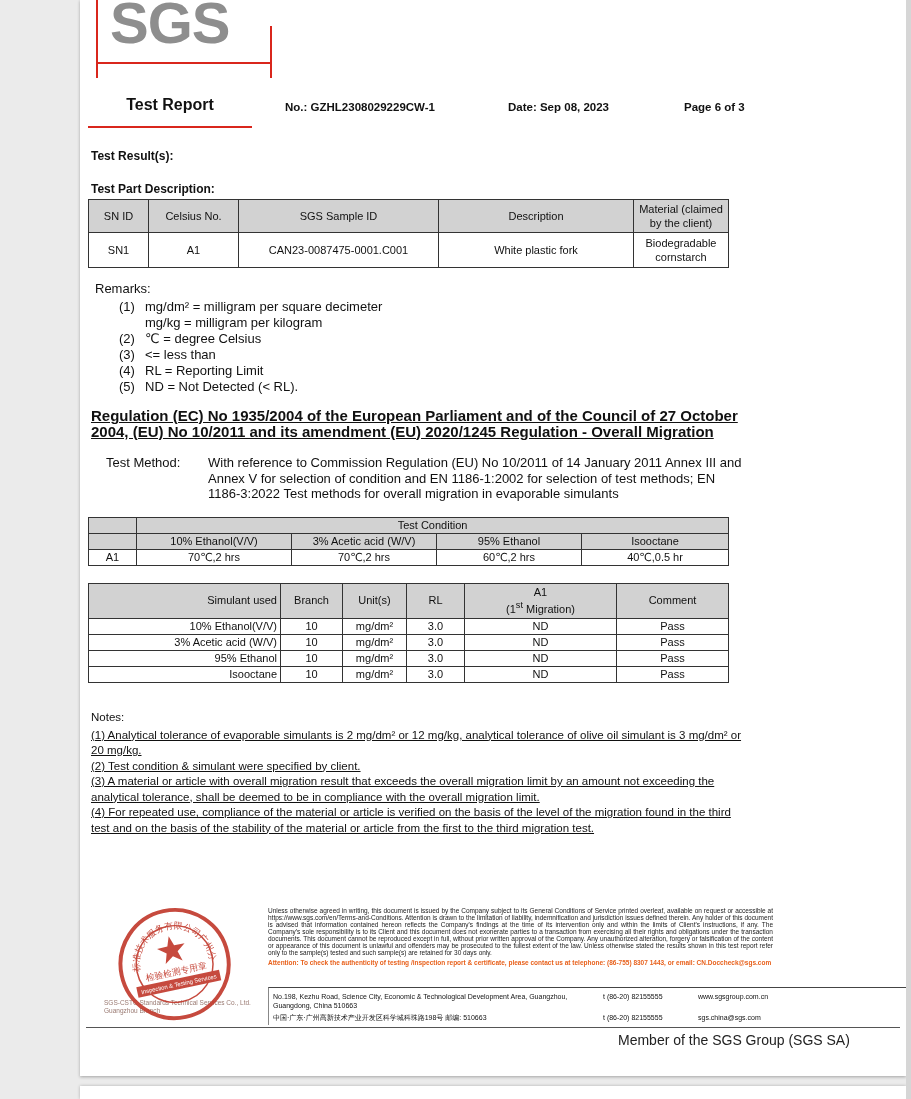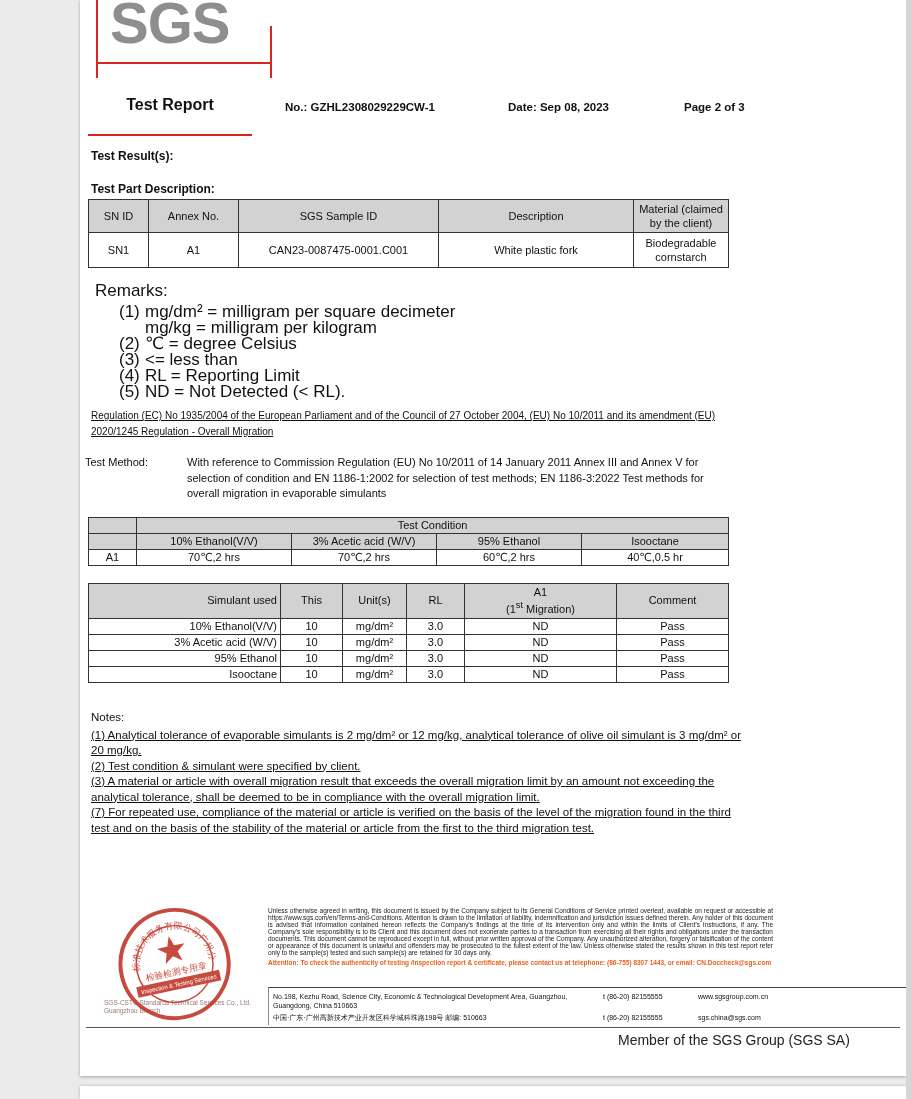--- a/index.html
+++ b/index.html
@@ -14,21 +14,21 @@
 
   
   .logo-wrap{position:absolute;left:16px;top:0;width:176px;height:80px;padding-left:45px;}
   .lv-l{position:absolute;left:0;top:0;width:2px;height:78px;background:#d9261c;}
   .lv-r{position:absolute;left:174px;top:26px;width:2px;height:52px;background:#d9261c;}
   .lh{position:absolute;left:0;top:62px;width:176px;height:2px;background:#d9261c;}
   .logo-text{position:absolute;left:14px;top:-9px;font-size:58px;line-height:64px;font-weight:bold;color:#8e8e8e;letter-spacing:-1px;}
 
   
   .report-header{position:absolute;left:0;top:96px;width:826px;font-weight:bold;}
-  .rh-title{position:absolute;left:8px;top:0;width:164px;text-align:center;font-size:16px;padding-bottom:20px;border-bottom:2px solid #d9261c;}
+  .rh-title{position:absolute;left:8px;top:0;width:164px;text-align:center;font-size:16px;padding-bottom:12px;border-bottom:2px solid #d9261c;}
   .rh-no{position:absolute;left:205px;top:5px;font-size:11.5px;}
   .rh-date{position:absolute;left:428px;top:5px;font-size:11.5px;}
   .rh-page{position:absolute;left:604px;top:5px;font-size:11.5px;}
 
   .h-bold{position:absolute;font-size:12px;font-weight:bold;}
   .h-results{left:11px;top:149px;}
   .h-partdesc{left:11px;top:182px;}
 
   
   table.tbl{border-collapse:collapse;position:absolute;font-size:11px;table-layout:fixed;}
@@ -38,28 +38,28 @@
   .tbl-part{left:8px;top:199px;width:640px;}
   .tbl-part th{padding:2px 3px;}
   .tbl-part td{padding:3px 3px;}
   .tbl-cond{left:8px;top:517px;width:640px;}
   .tbl-cond td{padding:0 2px;line-height:15px;}
   .tbl-res{left:8px;top:583px;width:640px;}
   .tbl-res th{line-height:13px;padding:2px 3px;}
   .tbl-res td{padding:0 3px;line-height:15px;}
 
   
-  .remarks{position:absolute;left:15px;top:281px;font-size:17px;}
+  .remarks{position:absolute;left:15px;top:281px;font-size:13px;}
   .remarks-label{margin-bottom:3px;}
   .remark-row{line-height:16px;white-space:nowrap;}
   .r-num{display:inline-block;width:26px;margin-left:24px;}
 
   
-  .regulation{position:absolute;left:11px;top:408px;width:648px;font-size:10px;font-weight:normal;text-decoration:underline;line-height:15.5px;}
-  .test-method{position:absolute;left:5px;top:455px;font-size:11px;line-height:15.5px;}
+  .regulation{position:absolute;left:11px;top:408px;width:648px;font-size:15px;font-weight:bold;text-decoration:underline;line-height:15.5px;}
+  .test-method{position:absolute;left:26px;top:455px;font-size:13px;line-height:15.5px;}
   .tm-label{position:absolute;left:0;top:0;}
   .tm-text{margin-left:102px;width:540px;}
 
   
   .notes{position:absolute;left:11px;top:710px;width:656px;font-size:11.5px;line-height:15.5px;}
   .notes-label{font-weight:normal;margin-bottom:2px;}
   .notes p{margin:0;text-decoration:underline;}
 
   
   .footer{position:absolute;left:0;top:903px;width:826px;height:173px;}
@@ -85,38 +85,38 @@
     <div class="lv-l"></div>
     <div class="lv-r"></div>
     <div class="lh"></div>
     <div class="logo-text">SGS</div>
   </div>
 
   <div class="report-header">
     <div class="rh-title">Test Report</div>
     <span class="rh-no">No.: GZHL2308029229CW-1</span>
     <span class="rh-date">Date: Sep 08, 2023</span>
-    <span class="rh-page">Page 2 of 3</span>
+    <span class="rh-page">Page 6 of 3</span>
   </div>
 
   <div class="h-bold h-results">Test Result(s):</div>
   <div class="h-bold h-partdesc">Test Part Description:</div>
 
   <table class="tbl tbl-part">
     <colgroup>
       <col style="width:60px">
         <col style="width:90px">
         <col style="width:200px">
         <col style="width:195px">
         <col style="width:95px">
     </colgroup>
     <tbody>
         <tr>
       <th>SN ID</th>
-      <th>Annex No.</th>
+      <th>Celsius No.</th>
       <th>SGS Sample ID</th>
       <th>Description</th>
       <th>Material (claimed by the client)</th>
     </tr>
     <tr>
       <td>SN1</td>
       <td>A1</td>
       <td>CAN23-0087475-0001.C001</td>
       <td>White plastic fork</td>
       <td>Biodegradable cornstarch</td>
@@ -176,21 +176,21 @@
       <col style="width:192px">
         <col style="width:62px">
         <col style="width:64px">
         <col style="width:58px">
         <col style="width:152px">
         <col style="width:112px">
     </colgroup>
     <tbody>
         <tr>
       <th class="left">Simulant used</th>
-      <th>This</th>
+      <th>Branch</th>
       <th>Unit(s)</th>
       <th>RL</th>
       <th>
         <div>A1</div>
         <div><span>(1</span><sup>st</sup><span> Migration)</span></div>
       </th>
       <th>Comment</th>
     </tr>
     <tr>
       <td class="left">10% Ethanol(V/V)</td>
@@ -225,21 +225,21 @@
       <td>Pass</td>
     </tr>
   </tbody>
     </table>
 
   <div class="notes">
     <div class="notes-label">Notes:</div>
     <p>(1) Analytical tolerance of evaporable simulants is 2 mg/dm² or 12 mg/kg, analytical tolerance of olive oil simulant is 3 mg/dm² or 20 mg/kg.</p>
     <p>(2) Test condition &amp; simulant were specified by client.</p>
     <p>(3) A material or article with overall migration result that exceeds the overall migration limit by an amount not exceeding the analytical tolerance, shall be deemed to be in compliance with the overall migration limit.</p>
-    <p>(7) For repeated use, compliance of the material or article is verified on the basis of the level of the migration found in the third test and on the basis of the stability of the material or article from the first to the third migration test.</p>
+    <p>(4) For repeated use, compliance of the material or article is verified on the basis of the level of the migration found in the third test and on the basis of the stability of the material or article from the first to the third migration test.</p>
   </div>
 
   <div class="footer">
 
     <div class="stamp">
       <svg width="118" height="118" viewBox="0 0 120 120">
         <circle cx="60" cy="60" r="55" fill="none" stroke="#c23b2e" stroke-width="4"></circle>
         <circle cx="60" cy="60" r="39" fill="none" stroke="#c23b2e" stroke-width="1.5"></circle>
         <defs>
             <path id="ringArc" d="M 24,60 A 36,36 0 1 1 96,60" fill="none"></path>

